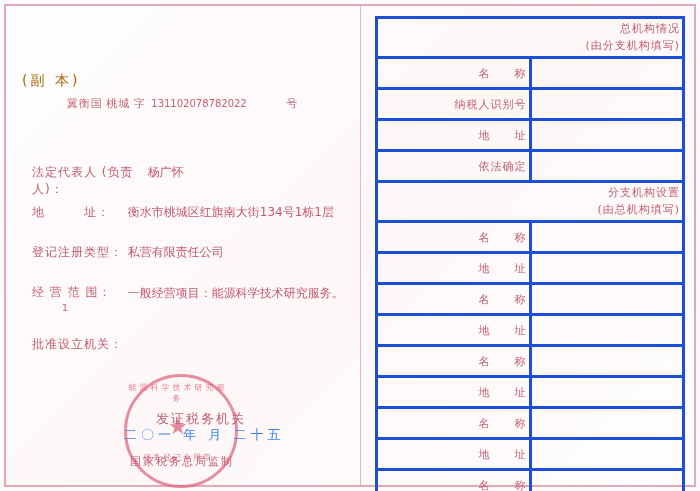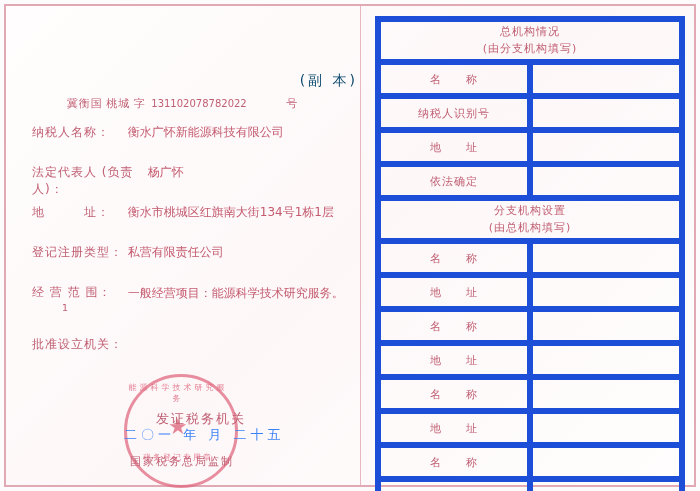--- a/index.html
+++ b/index.html
@@ -29,22 +29,22 @@
   
   .left{
     position:absolute;left:6px;top:6px;width:352px;height:479px;
   }
   .title{
     position:absolute;left:0;top:28px;width:352px;text-align:center;
     font-family:"DejaVu Serif","Liberation Serif",serif;
     font-size:27px;letter-spacing:8px;color:#b04a5e;font-weight:bold;
   }
   .subtitle{
-    position:absolute;left:0;top:66px;width:352px;text-align:right;
-    font-size:14px;letter-spacing:3px;color:#0c4a6e;
+    position:absolute;left:16px;top:66px;width:352px;text-align:left;
+    font-size:14px;letter-spacing:3px;color:#a16207;
   }
   .certno-row{
     position:absolute;left:0;top:90px;width:352px;height:18px;
     text-align:center;font-size:11px;color:#c05f72;
   }
   .certno-row .seg{display:inline-block;}
   .certno-row .lbl{letter-spacing:1px;}
   .certno-row .code{margin:0 2px;font-size:10px;letter-spacing:0;}
   .certno-row .unit{margin-left:34px;}
 
@@ -94,25 +94,25 @@
   }
 
   
   .right{
     position:absolute;left:375px;top:16px;width:310px;height:462px;
   }
   table.grid{
     border-collapse:collapse;width:310px;table-layout:fixed;
   }
   table.grid td{
-    border:6px solid #1d4ed8;
+    border:3px solid #1d4ed8;
     height:24px;
     font-size:11px;
     color:#c05f72;
-    text-align:center;
+    text-align:right;
     padding:2px 2px;
     letter-spacing:1px;
   }
   td.header-cell{
     height:44px;font-size:12px;line-height:1.5;letter-spacing:2px;
   }
   td.row-label{width:86px;}
   td.row-value{width:224px;}
 </style>
 </head>
@@ -126,24 +126,20 @@
     <div class="subtitle">(副 本)</div>
 
     <div class="certno-row">
       <span class="seg lbl">冀衡国</span>
       <span class="seg lbl">桃城</span>
       <span class="seg lbl">字</span>
       <span class="seg code">131102078782022</span>
       <span class="seg unit">号</span>
     </div>
 
-    <div class="field" style="top:118px;">
-      <span class="label">纳税人名称：</span>
-      <span class="value">衡水广怀新能源科技有限公司</span>
-    </div>
 
     <div class="field" style="top:158px;">
       <span class="label" style="width:112px;">法定代表人 (负责人)：</span>
       <span class="value">杨广怀</span>
     </div>
 
     <div class="field" style="top:198px;">
       <span class="label">地　　　址：</span>
       <span class="value">衡水市桃城区红旗南大街134号1栋1层</span>
     </div>

